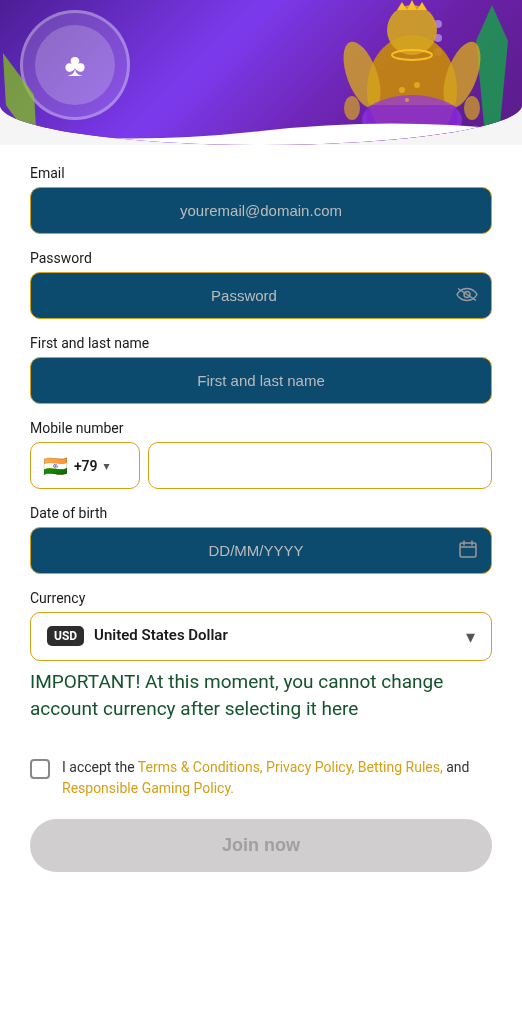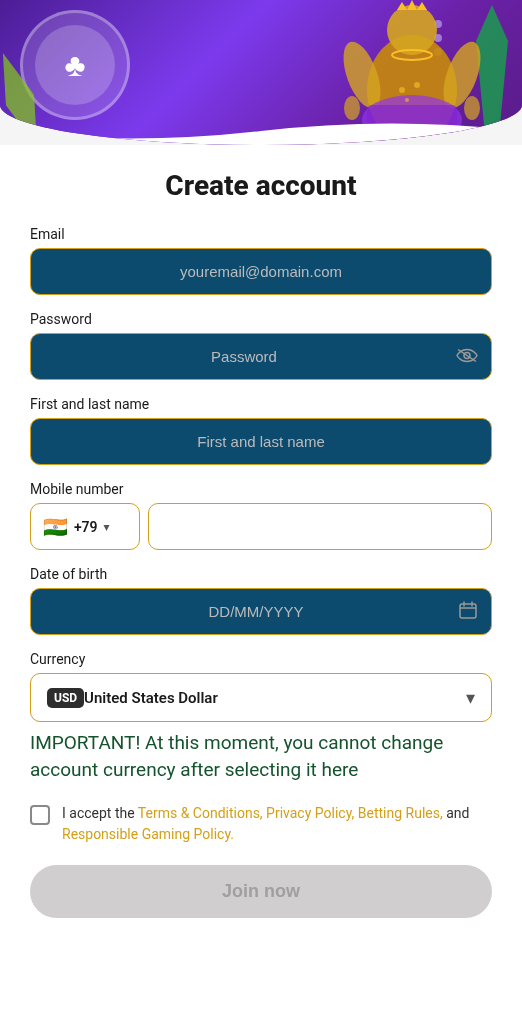--- a/index.html
+++ b/index.html
@@ -225,26 +225,27 @@
       right: 14px;
       top: 50%;
       transform: translateY(-50%);
       color: #999;
       font-size: 18px;
       pointer-events: none;
     }
 
     .currency-selector {
       display: flex;
-      align-items: center;
+      align-items: flex-start;
       border: 1.5px solid #d4a017;
       border-radius: 10px;
       padding: 13px 16px;
       cursor: pointer;
       background: white;
+      gap: 10px;
     }
 
     .currency-badge {
       background: #2d2d2d;
       color: white;
       font-size: 12px;
       font-weight: 700;
       padding: 3px 7px;
       border-radius: 5px;
     }
@@ -265,21 +266,21 @@
       font-size: 19px;
       color: #14532d;
       margin-top: 8px;
       line-height: 1.4;
     }
 
     .terms-row {
       display: flex;
       align-items: flex-start;
       gap: 12px;
-      margin-top: 20px;
+      margin-top: 35px;
       margin-bottom: 20px;
     }
 
     .checkbox {
       width: 20px;
       height: 20px;
       border: 2px solid #888;
       border-radius: 4px;
       flex-shrink: 0;
       margin-top: 2px;
@@ -365,21 +366,20 @@
     </svg>
   </div>
 
   <svg class="hero-wave" height="30" viewBox="0 0 522 30" preserveAspectRatio="none">
     <path d="M0,15 Q130,30 261,15 Q392,0 522,15 L522,30 L0,30 Z" fill="white"></path>
   </svg>
 </div>
 
 <div class="form-container">
 
-  <h1 class="page-title">Create account</h1>
 
   
   <div class="field-group">
     <label class="field-label">Email</label>
     <input type="email" class="field-input" placeholder="youremail@domain.com" style="">
   </div>
 
   
   <div class="field-group">
     <label class="field-label">Password</label>

